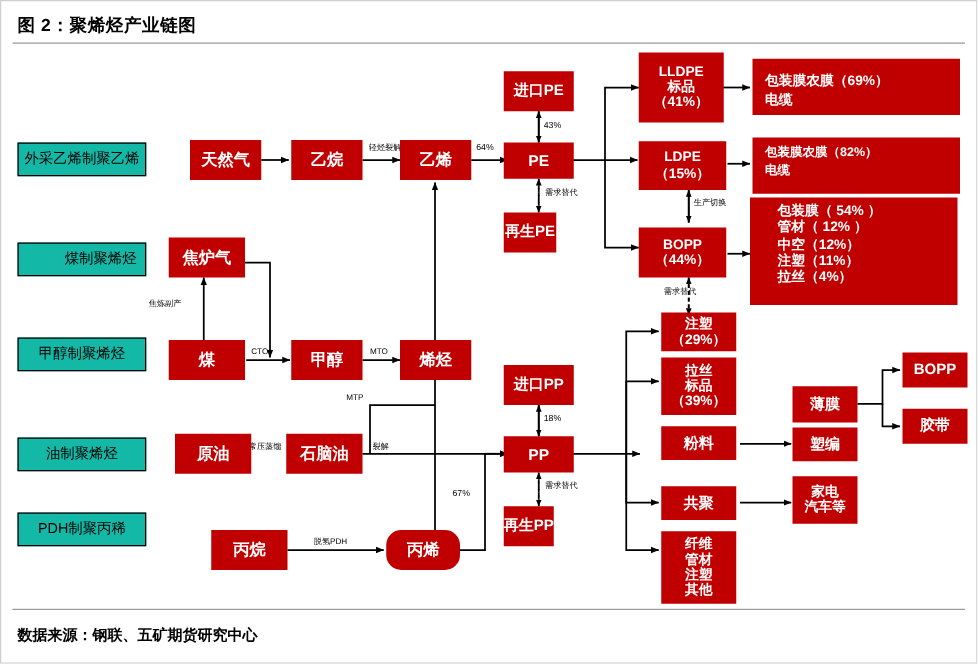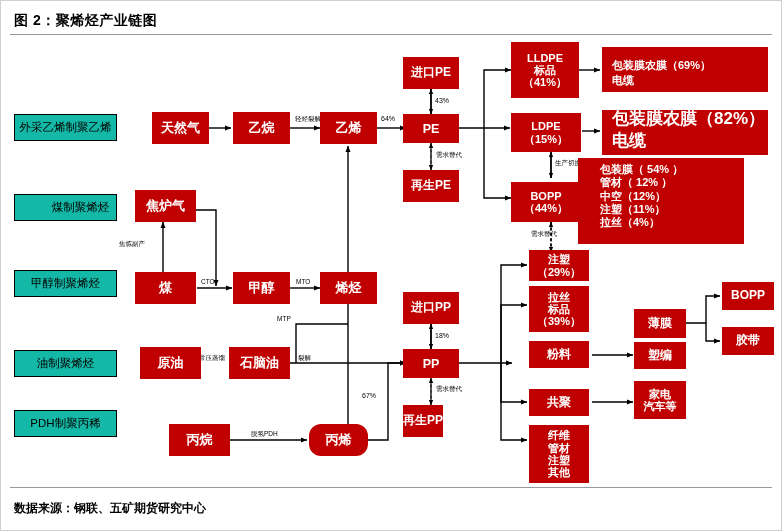--- a/index.html
+++ b/index.html
@@ -179,45 +179,45 @@
 <div class="node plain leftlbl" style="left:14px;top:270px;width:103px;height:27px;">甲醇制聚烯烃</div>
 <div class="node plain leftlbl" style="left:14px;top:350px;width:103px;height:27px;">油制聚烯烃</div>
 <div class="node plain leftlbl" style="left:14px;top:410px;width:103px;height:27px;">PDH制聚丙稀</div>
 
 <div class="node red" style="left:152px;top:112px;width:57px;height:32px;font-size:13px;">天然气</div>
 <div class="node red" style="left:233px;top:112px;width:57px;height:32px;font-size:13px;">乙烷</div>
 <div class="node red" style="left:320px;top:112px;width:57px;height:32px;font-size:13px;">乙烯</div>
 
 <div class="node red" style="left:403px;top:57px;width:56px;height:32px;font-size:12px;">进口PE</div>
 <div class="node red" style="left:403px;top:114px;width:56px;height:29px;font-size:12.5px;">PE</div>
-<div class="node red" style="left:403px;top:170px;width:56px;height:32px;font-size:12px;">再生PE</div>
+<div class="node red" style="left:403px;top:170px;width:42px;height:32px;font-size:12px;">再生PE</div>
 
 <div class="node red multiline" style="left:511px;top:42px;width:68px;height:56px;font-size:11px;">
   <span>LLDPE</span>
   <span>标品</span>
   <span>（41%）</span>
 </div>
 <div class="node red multiline" style="left:511px;top:113px;width:70px;height:39px;font-size:11px;">
   <span>LDPE</span>
   <span>（15%）</span>
 </div>
 <div class="node red multiline" style="left:511px;top:182px;width:70px;height:40px;font-size:11px;">
   <span>BOPP</span>
   <span>（44%）</span>
 </div>
 
 <div class="node red multiline" style="left:602px;top:47px;width:166px;height:45px;font-size:11px;align-items:flex-start;padding:6px 0 0 10px;">
   <span style="align-self:flex-start">包装膜农膜（69%）</span>
   <span style="align-self:flex-start;margin-top:2px;">电缆</span>
 </div>
-<div class="node red multiline" style="left:602px;top:110px;width:166px;height:45px;font-size:17px;align-items:flex-start;padding:6px 0 12px 10px;">
+<div class="node red multiline" style="left:602px;top:110px;width:166px;height:45px;font-size:10px;align-items:flex-start;padding:6px 0 12px 10px;">
   <span style="align-self:flex-start">包装膜农膜（82%）</span>
   <span style="align-self:flex-start;margin-top:2px;">电缆</span>
 </div>
-<div class="node red multiline" style="left:578px;top:158px;width:166px;height:86px;font-size:11px;align-items:flex-start;justify-content:flex-start;padding:4px 0 0 22px;">
+<div class="node red multiline" style="left:600px;top:158px;width:166px;height:86px;font-size:11px;align-items:flex-start;justify-content:flex-start;padding:4px 0 0 22px;">
   <span style="align-self:flex-start;margin-top:1px;">包装膜（ 54% ）</span>
   <span style="align-self:flex-start;margin-top:1px;">管材（ 12% ）</span>
   <span style="align-self:flex-start;margin-top:1px;">中空（12%）</span>
   <span style="align-self:flex-start;margin-top:1px;">注塑（11%）</span>
   <span style="align-self:flex-start;margin-top:1px;">拉丝（4%）</span>
 </div>
 
 <div class="node red" style="left:135px;top:190px;width:61px;height:32px;font-size:13px;">焦炉气</div>
 <div class="node red" style="left:135px;top:272px;width:61px;height:32px;font-size:13px;">煤</div>
 <div class="node red" style="left:233px;top:272px;width:57px;height:32px;font-size:13px;">甲醇</div>

